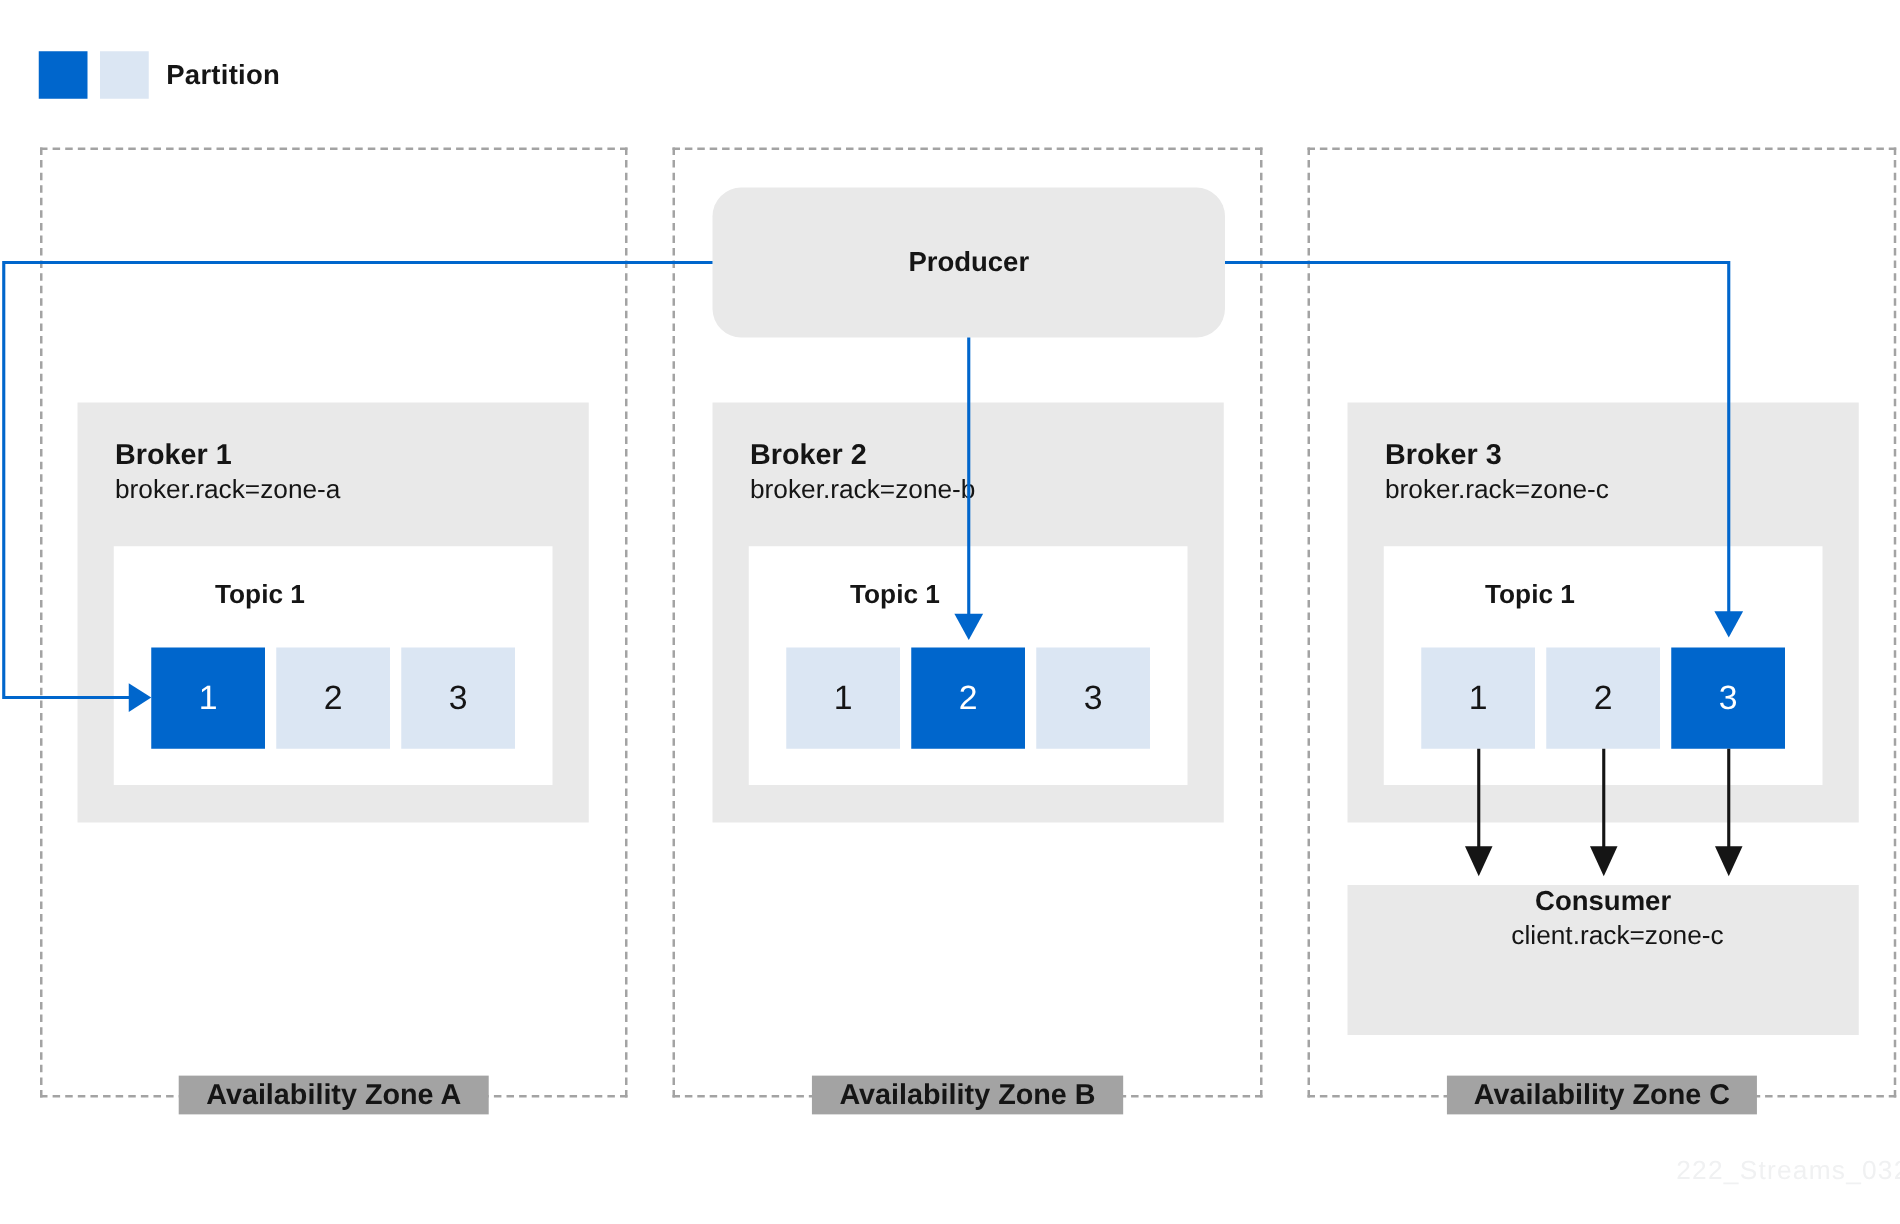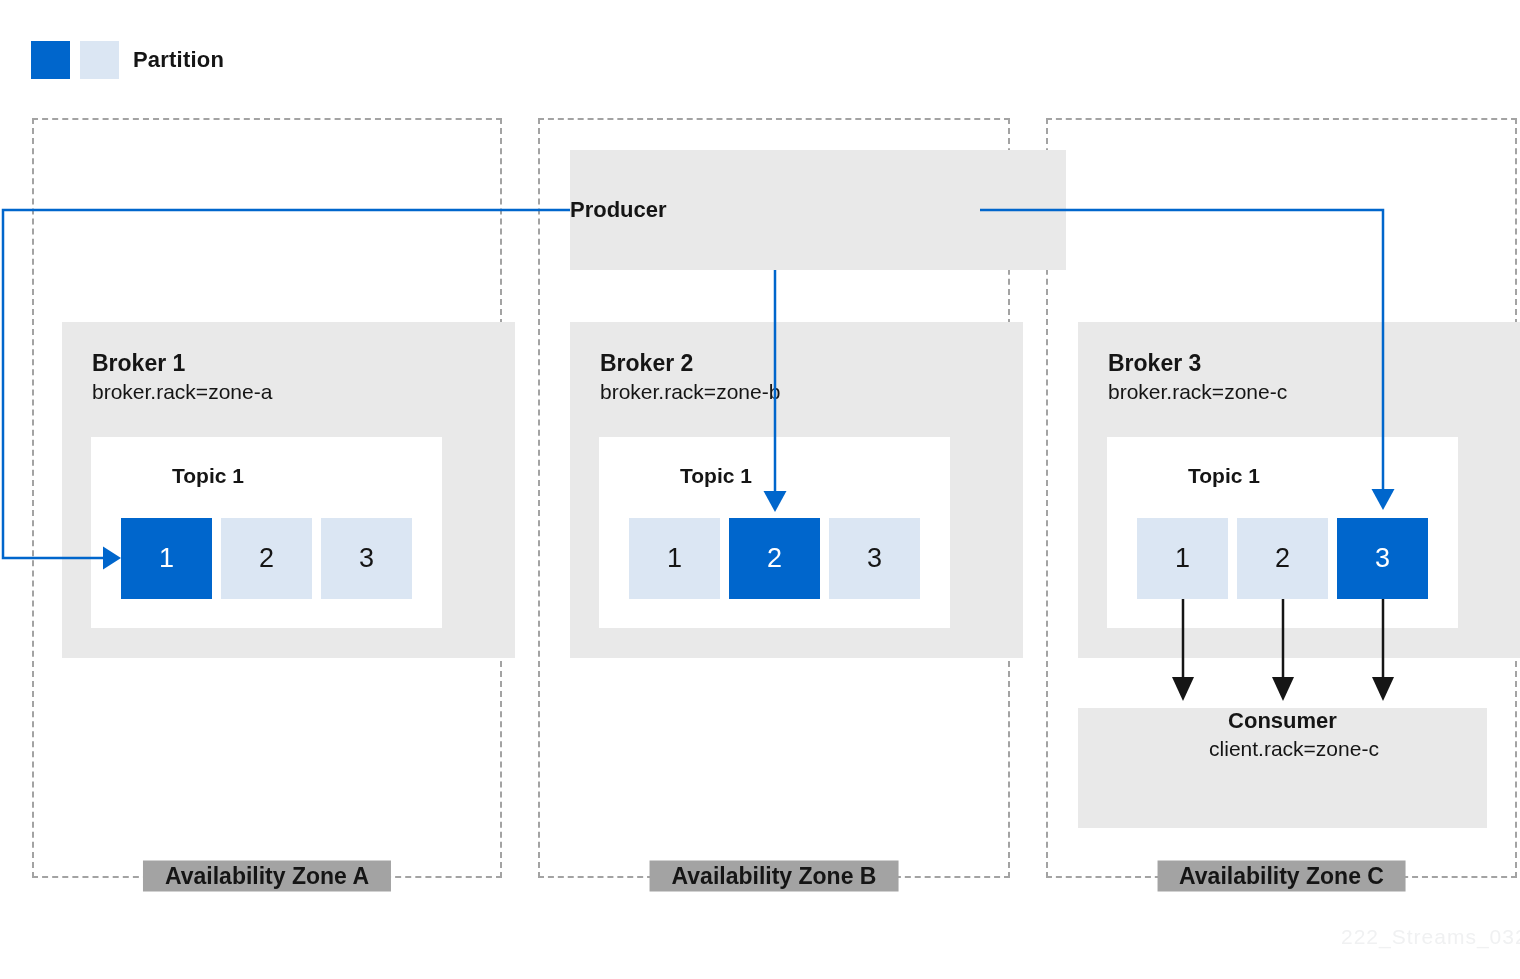--- a/index.html
+++ b/index.html
@@ -34,25 +34,25 @@
   .zone-label {
     position: absolute; left: 50%; bottom: 0;
     transform: translate(-50%, 50%);
     background: #a3a3a3; padding: 2px 22px;
     font-size: 23px; font-weight: 700; white-space: nowrap;
   }
 
   
   .graybox { position: absolute; background: #e9e9e9; }
   .producer {
-    left: 570px; top: 150px; width: 496px; height: 120px;
-    display: flex; align-items: center; 
-    font-size: 22px; font-weight: 600;
+    left: 570px; top: 150px; width: 410px; height: 120px;
+    display: flex; align-items: center; justify-content: center;
+    font-size: 22px; font-weight: 600; border-radius: 23px;
   }
-  .broker { top: 322px; width: 409px; height: 336px; padding-left: 44px; }
+  .broker { top: 322px; width: 409px; height: 336px; }
   .broker.a { left: 62px; }
   .broker.b { left: 570px; }
   .broker.c { left: 1078px; }
   .broker-title  { position: absolute; left: 30px; top: 28px; font-size: 23px; font-weight: 700; }
   .broker-config { position: absolute; left: 30px; top: 58px; font-size: 21px; font-weight: 400; }
 
   .topicbox {
     position: absolute; left: 29px; top: 115px;
     width: 351px; height: 191px; background: #ffffff;
   }

